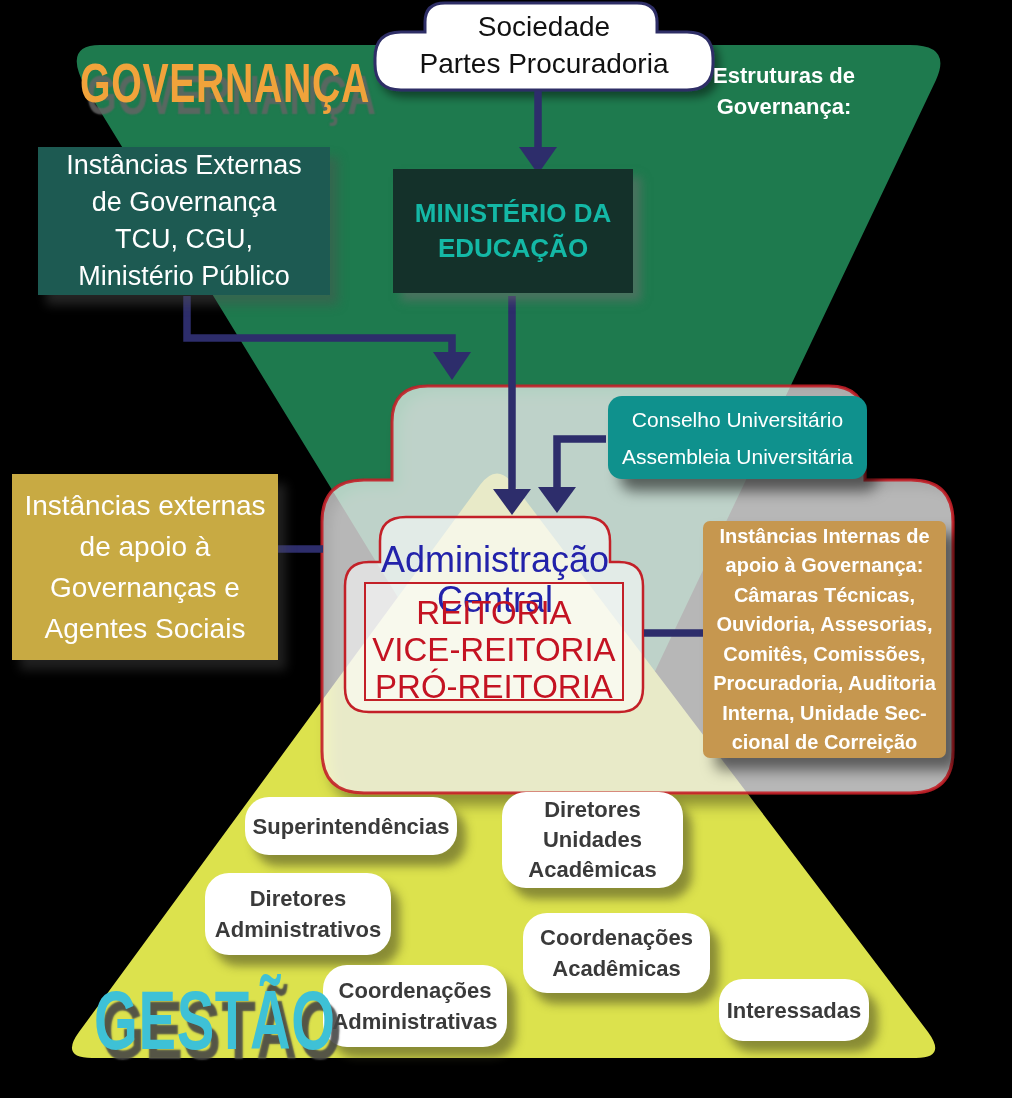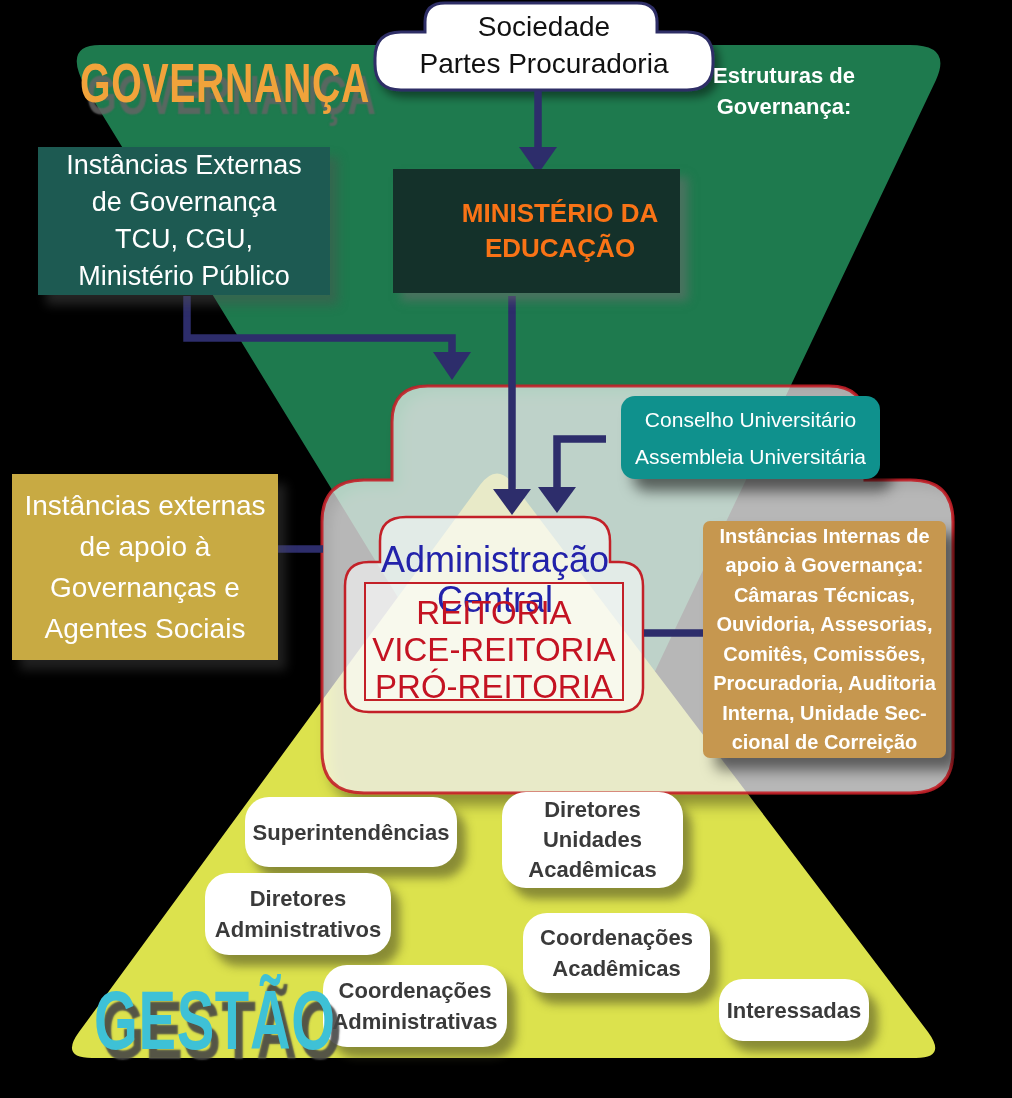--- a/index.html
+++ b/index.html
@@ -26,58 +26,56 @@
   }
   .estruturas{
     left:684px;top:60px;width:200px;font-size:22px;line-height:31px;
     font-weight:bold;color:#fff;
   }
   .sociedade-text{
     left:375px;top:8px;width:338px;font-size:28px;line-height:37px;color:#111;
   }
   .ministerio{
     left:393px;top:169px;width:240px;height:124px;background:var(--dark-green-box,#14312a);
-    color:#f97316;font-weight:bold;font-size:26px;line-height:35px;
+    color:#14b8a6;font-weight:bold;font-size:26px;line-height:35px;
     box-shadow:8px 8px 9px rgba(110,110,110,.55);
-    padding-left:47px;
   }
   .externas{
     left:38px;top:147px;width:292px;height:148px;background:var(--teal-dark,#1d5a52);
     color:#fff;font-size:27px;line-height:37px;
     box-shadow:8px 10px 10px rgba(80,80,80,.45);
   }
   .gold{
     left:12px;top:474px;width:266px;height:186px;background:var(--gold,#c8aa43);
     color:#fff;font-size:28px;line-height:41px;
     box-shadow:8px 10px 10px rgba(80,80,80,.4);
   }
   .conselho{
     left:608px;top:396px;width:259px;height:83px;background:var(--teal,#0f918d);
     border-radius:14px;color:#fff;font-size:21px;line-height:37px;
     box-shadow:12px 12px 14px rgba(0,0,0,.55);
-    margin-left:13px;
   }
   .tan{
     left:703px;top:521px;width:243px;height:237px;background:var(--tan,#c6974f);
     border-radius:7px;color:#fff;font-weight:bold;font-size:20px;line-height:29.5px;
     box-shadow:12px 12px 14px rgba(0,0,0,.5);
   }
   .admin-title{
     left:378px;top:540px;width:234px;font-size:36px;line-height:40px;
     color:var(--blue-title,#2222aa);
   }
   .reitoria-text{
     left:366px;top:594px;width:256px;font-size:33px;line-height:37px;
     color:var(--red-title,#c41322);
   }
   .wbox{
     background:#fff;border-radius:24px;color:#3a3a3a;font-weight:bold;
     box-shadow:9px 11px 10px rgba(55,55,30,.5);font-size:22px;line-height:31px;
   }
-  .b-super{left:245px;top:797px;width:212px;height:70px;}
+  .b-super{left:245px;top:797px;width:212px;height:58px;}
   .b-dirun{left:502px;top:792px;width:181px;height:96px;line-height:30px;}
   .b-diradm{left:205px;top:873px;width:186px;height:82px;}
   .b-cacad{left:523px;top:913px;width:187px;height:80px;}
   .b-cadm{left:323px;top:965px;width:184px;height:82px;}
   .b-secr{left:719px;top:979px;width:150px;height:62px;}
 </style>
 </head>
 <body>
 
 <div class="stage">

